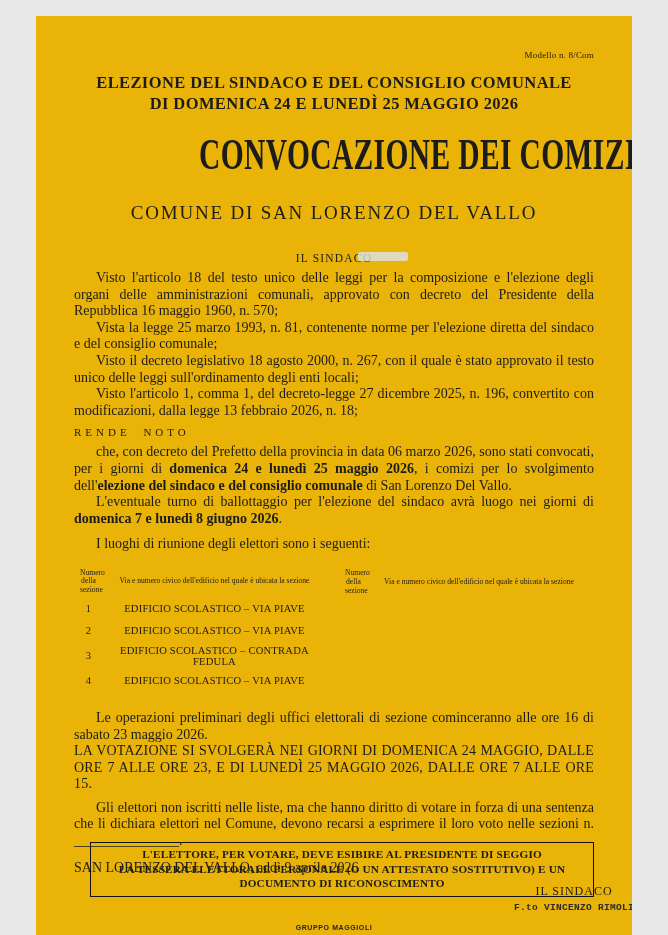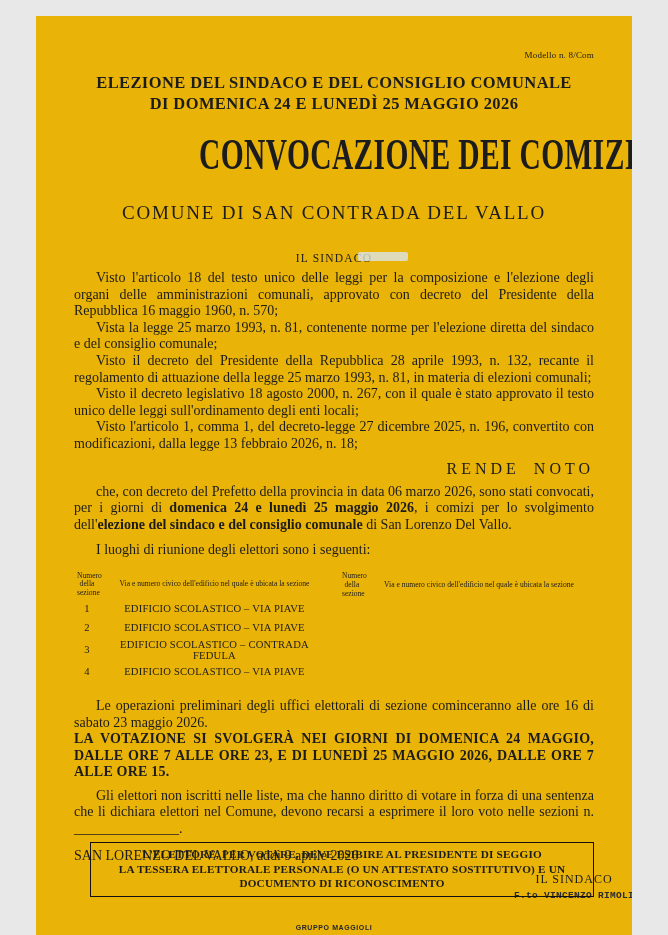--- a/index.html
+++ b/index.html
@@ -39,55 +39,55 @@
     opacity:0.75;
   }
   .stamp-top{left:322px;top:236px;width:50px;height:9px;}
   .stamp-bottom{left:299px;top:925px;width:74px;height:9px;}
   .sindaco-heading{margin-top:28px;text-align:center;font-size:11.5px;letter-spacing:1.2px;}
   .body-text{font-size:14px;line-height:16.6px;text-align:justify;}
   .body-text p{margin:0;text-indent:22px;}
   .premises{margin-top:6px;}
   .rende-noto{
     margin:7px 0 6px 0;
-    text-align:right;
-    font-size:16px;
+    text-align:left;
+    font-size:11px;
     letter-spacing:4px;
     word-spacing:6px;
   }
   .no-indent{text-indent:0 !important;}
   .places-intro{margin-top:9px !important;}
   .sec-table-wrap{
     display:flex;
     margin:10px 0 0 0;
     gap:9px;
   }
   table.sec-table{border-collapse:collapse;table-layout:fixed;}
   table.sec-table td,table.sec-table th{
-    border:1px solid #eab308;
+    border:4px solid #eab308;
     padding:1px 2px;
     text-align:center;
     vertical-align:middle;
   }
   table.sec-table th{
     font-weight:normal;
     font-size:7.6px;
     line-height:8.6px;
     height:27px;
   }
   table.sec-table td{
     font-size:10.6px;
     height:16px;
     letter-spacing:0.2px;
   }
   .tbl-left{width:292px;}
   .tbl-right{width:291px;}
   .col-num{width:25px;}
   .after-table{margin-top:16px;}
-  .voting-bold{font-weight:bold;letter-spacing:0.2px;}
+  .voting-bold{font-weight:normal;letter-spacing:0.2px;}
   .spacer-par{margin-top:7px !important;}
   .place-date{margin-top:10px !important;text-indent:0 !important;}
   .sig-block{
     margin-top:8px;
     margin-left:400px;
     width:200px;
     text-align:center;
   }
   .sig-role{font-size:12px;letter-spacing:1px;}
   .sig-name{
@@ -130,36 +130,36 @@
 
     <div class="header-block">
       <div class="h-line">ELEZIONE DEL SINDACO E DEL CONSIGLIO COMUNALE</div>
       <div class="h-line">DI DOMENICA 24 E LUNEDÌ 25 MAGGIO 2026</div>
     </div>
 
     <div class="big-title">
       <span class="t-inner">CONVOCAZIONE DEI COMIZI ELETTORALI</span>
     </div>
 
-    <div class="comune">COMUNE DI SAN CONTRADA DEL VALLO</div>
+    <div class="comune">COMUNE DI SAN LORENZO DEL VALLO</div>
 
     <div class="sindaco-heading">IL SINDACO</div>
 
     <div class="body-text premises">
       <p>Visto l'articolo 18 del testo unico delle leggi per la composizione e l'elezione degli organi delle amministrazioni comunali, approvato con decreto del Presidente della Repubblica 16 maggio 1960, n. 570;</p>
       <p>Vista la legge 25 marzo 1993, n. 81, contenente norme per l'elezione diretta del sindaco e del consiglio comunale;</p>
-      <p>Visto il decreto del Presidente della Repubblica 28 aprile 1993, n. 132, recante il regolamento di attuazione della legge 25 marzo 1993, n. 81, in materia di elezioni comunali;</p>
       <p>Visto il decreto legislativo 18 agosto 2000, n. 267, con il quale è stato approvato il testo unico delle leggi sull'ordinamento degli enti locali;</p>
       <p>Visto l'articolo 1, comma 1, del decreto-legge 27 dicembre 2025, n. 196, convertito con modificazioni, dalla legge 13 febbraio 2026, n. 18;</p>
     </div>
 
     <div class="rende-noto">RENDE NOTO</div>
 
     <div class="body-text">
       <p><span>che, con decreto del Prefetto della provincia in data 06 marzo 2026, sono stati convocati, per i giorni di </span><b>domenica 24 e lunedì 25 maggio 2026</b><span>, i comizi per lo svolgimento dell'</span><b>elezione del sindaco e del consiglio comunale</b><span> di San Lorenzo Del Vallo.</span></p>
+      <p><span>L'eventuale turno di ballottaggio per l'elezione del sindaco avrà luogo nei giorni di </span><b>domenica 7 e lunedì 8 giugno 2026</b><span>.</span></p>
       <p class="places-intro">I luoghi di riunione degli elettori sono i seguenti:</p>
     </div>
 
     <div class="sec-table-wrap">
       <table class="sec-table tbl-left">
         <colgroup>
             <col class="col-num">
             <col>
           </colgroup>
         <tbody>

